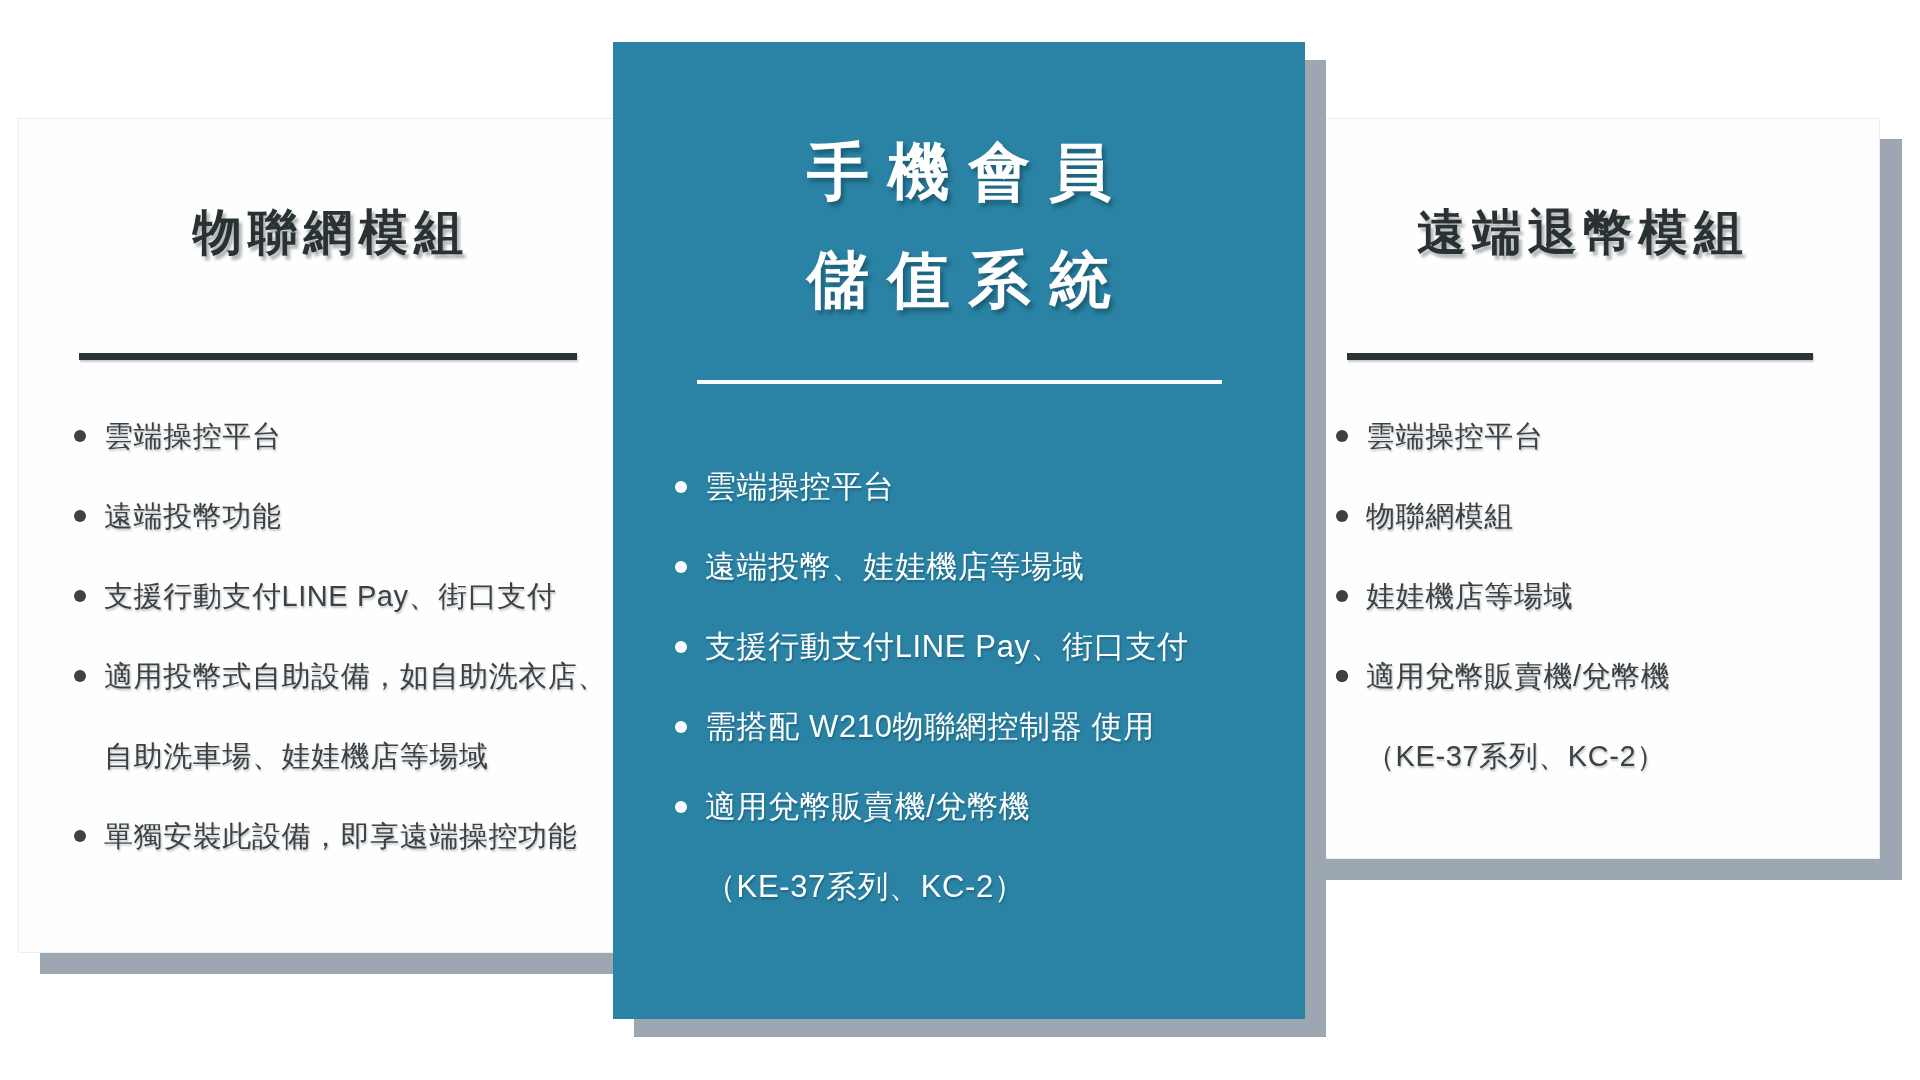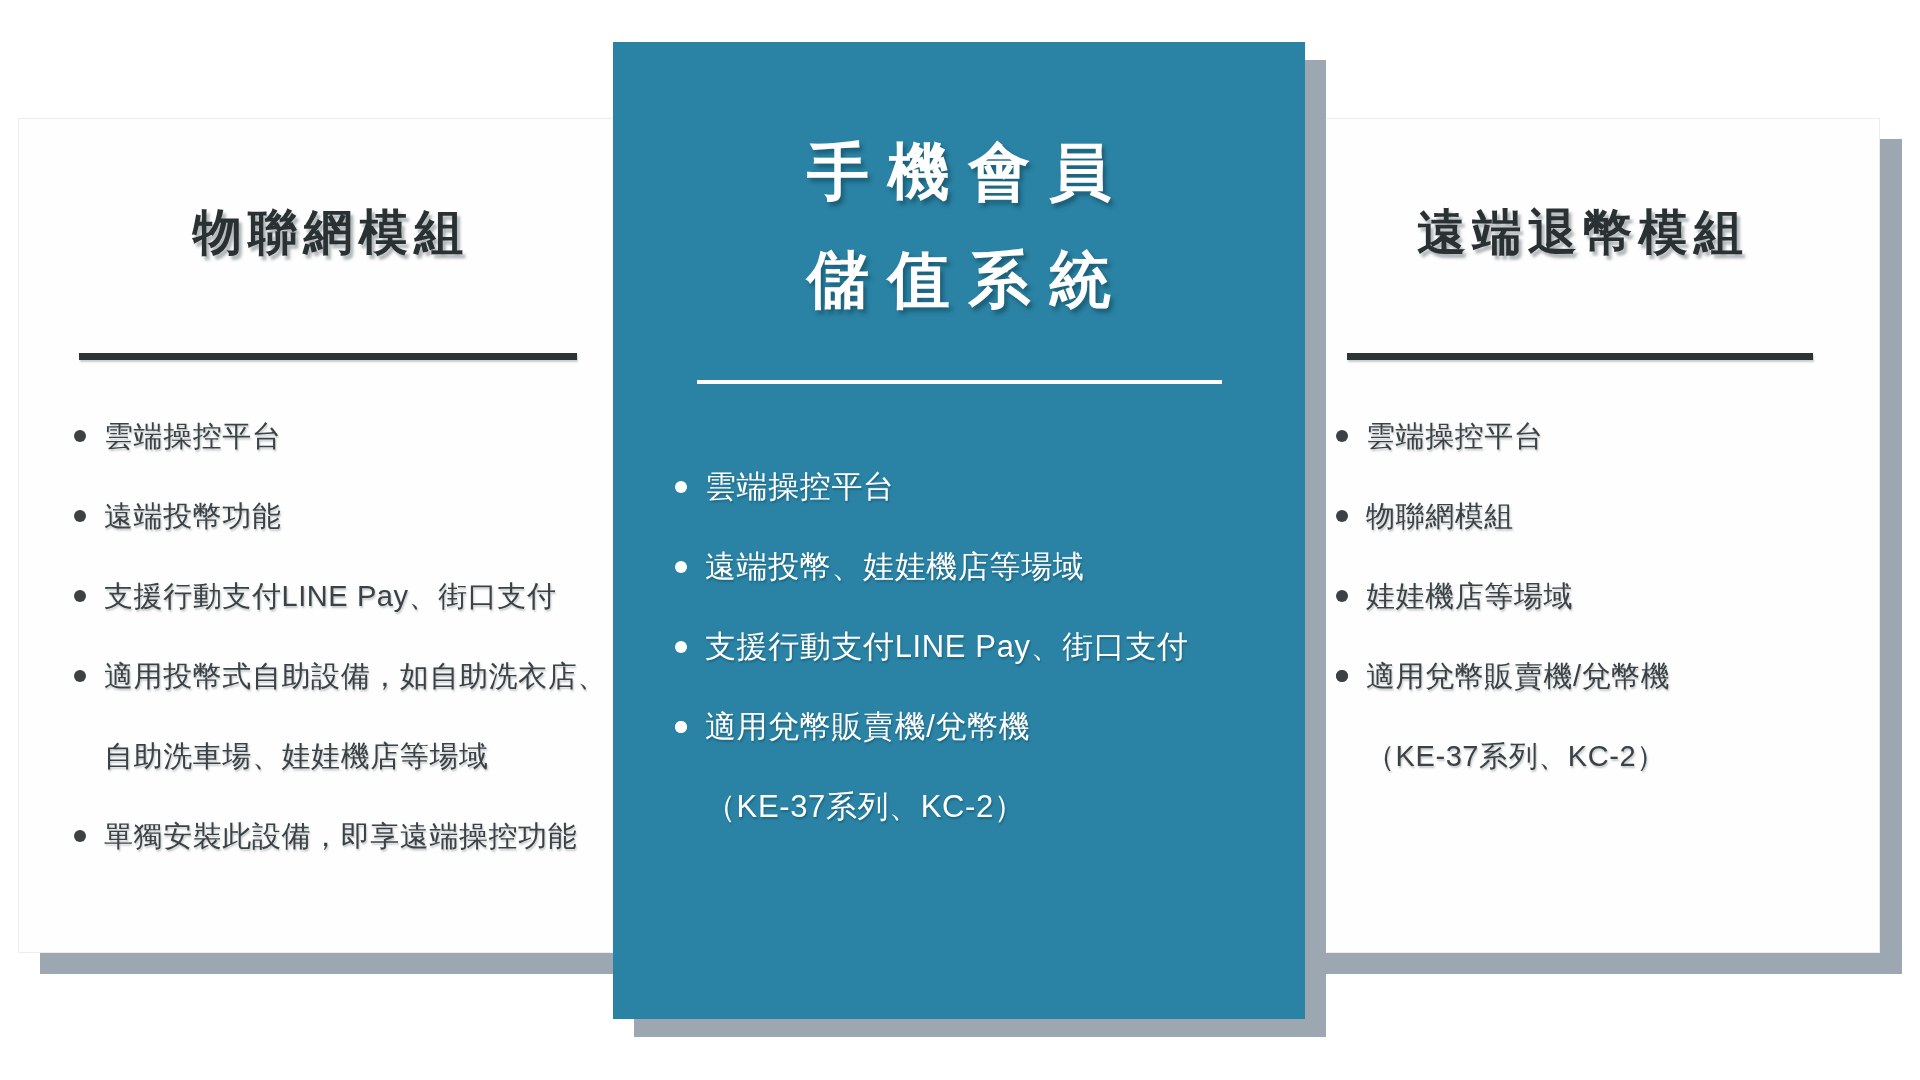--- a/index.html
+++ b/index.html
@@ -6,21 +6,21 @@
   .stage{
     position:relative;width:1920px;height:1080px;overflow:hidden;background:#ffffff;
     font-family:"Liberation Sans","DejaVu Sans",sans-serif;
   }
   .card{position:absolute;box-sizing:border-box;}
   .card.white{
     background:#fefefe;border:1px solid #ededef;
     box-shadow:22px 21px 0 0 #9DA7B1;z-index:1;
   }
   #card-left{left:18px;top:118px;width:620px;height:835px;}
-  #card-right{left:1280px;top:118px;width:600px;height:835px;}
+  #card-right{left:1280px;top:118px;width:600px;height:741px;}
   #card-center{
     left:613px;top:42px;width:692px;height:977px;
     background:#2A83A4;box-shadow:21px 18px 0 0 #9DA7B1;z-index:3;
   }
   .side-title{
     margin-top:78px;text-align:center;
     font-size:49px;font-weight:bold;color:#2A3132;
     letter-spacing:0.13em;text-indent:0.13em;line-height:70px;
     text-shadow:3px 4px 3px rgba(110,120,126,0.55);
   }
@@ -101,20 +101,21 @@
         <li>
           <span class="dot"></span>
           <span class="btext">遠端投幣、娃娃機店等場域</span>
         </li>
         <li>
           <span class="dot"></span>
           <span class="btext">支援行動支付LINE Pay、街口支付</span>
         </li>
         <li>
           <span class="dot"></span>
+          <span class="btext">需搭配  W210物聯網控制器 使用</span>
         </li>
         <li>
           <span class="dot"></span>
           <span class="btext">適用兌幣販賣機/兌幣機
 （KE-37系列、KC-2）</span>
         </li>
       </ul>
   </div>
 
   <div class="card white" id="card-right">

